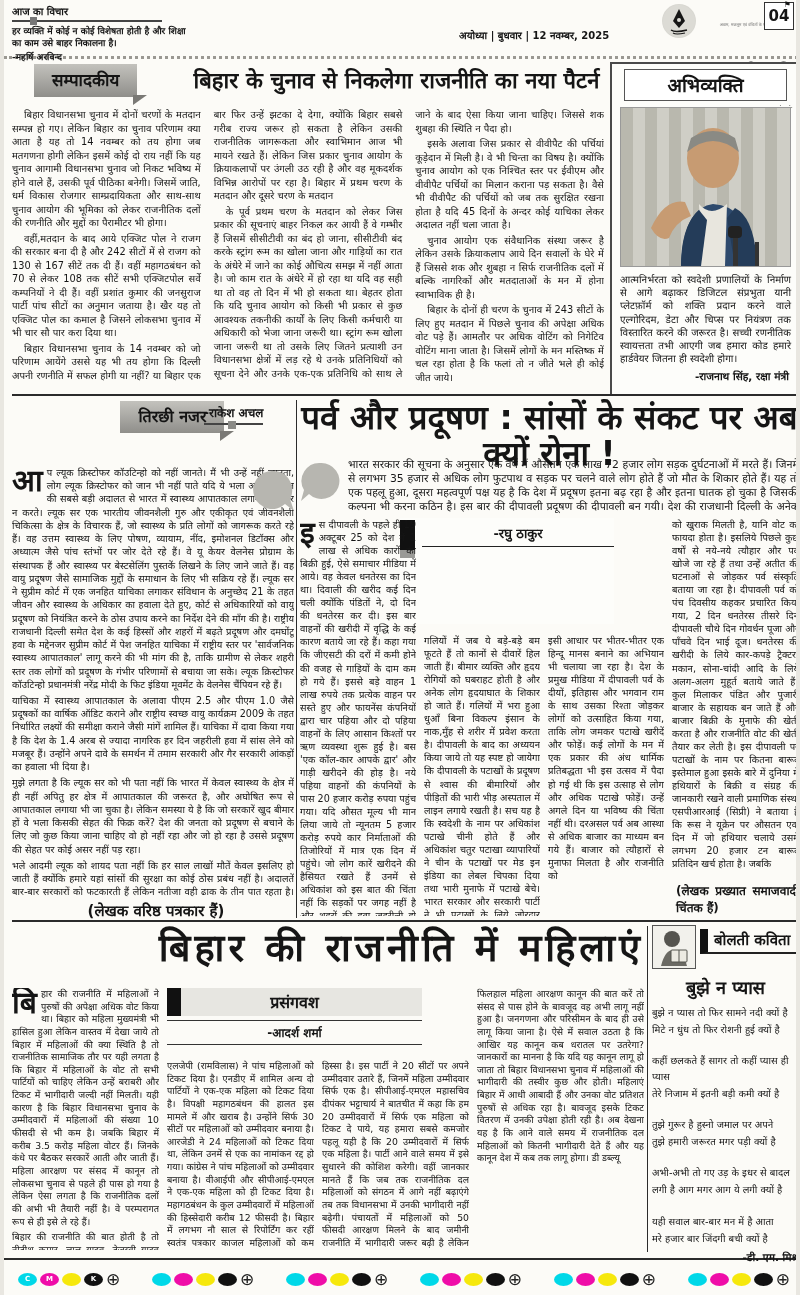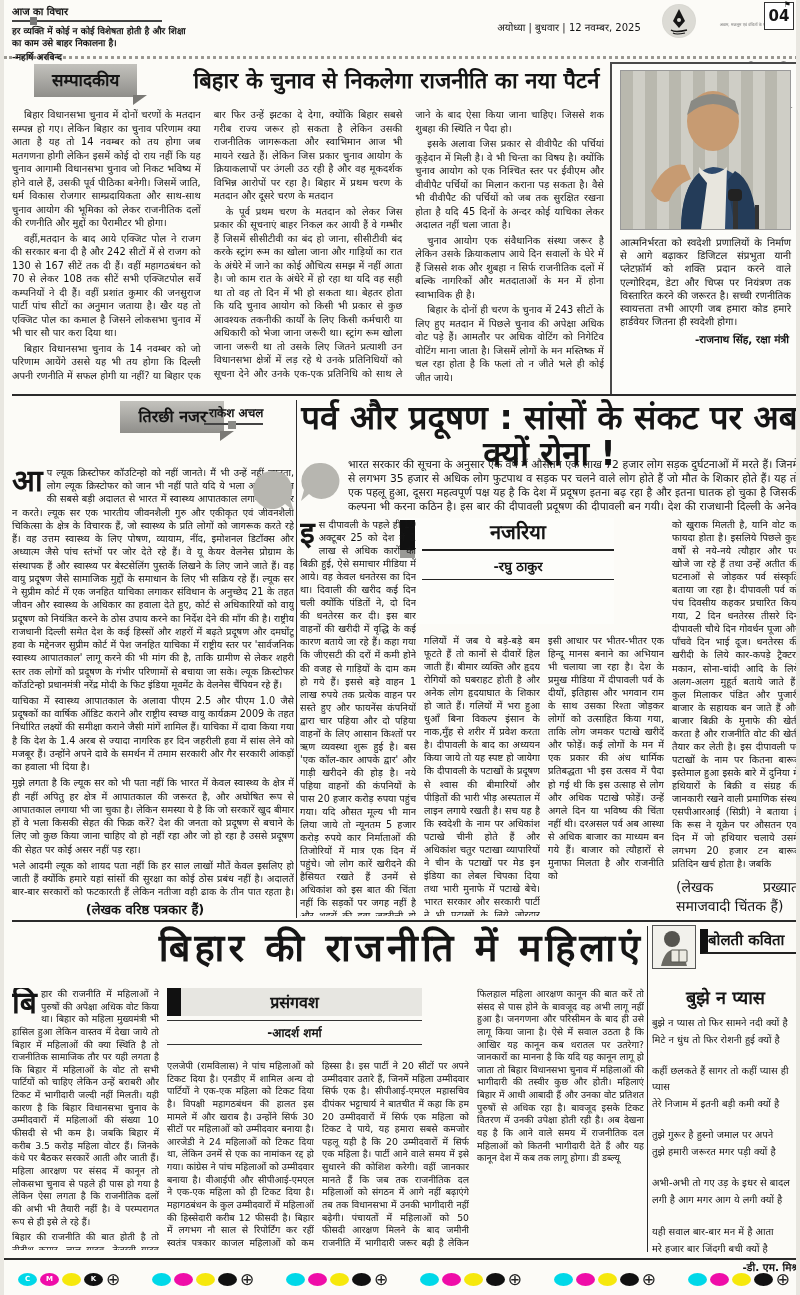--- a/index.html
+++ b/index.html
@@ -13,21 +13,21 @@
   .hdr{position:absolute;left:0;top:0;width:800px;height:56px;border-bottom:3px dotted #9a9892;}
   .aaj{position:absolute;left:8px;top:4px;width:180px;}
   .aaj-label{font-size:10px;font-weight:bold;}
   .pin-line{height:2px;background:#444;margin:2px 0 3px 0;position:relative;width:150px;}
   .pin-line:after{content:"";position:absolute;left:18px;top:-3px;width:7px;height:8px;background:#777;}
   .aaj-quote{font-size:9px;font-weight:bold;line-height:1.35;}
   .aaj-by{font-size:9px;font-weight:bold;margin-top:1px;}
   .masthead{position:absolute;left:260px;top:2px;width:300px;text-align:center;
             font-size:44px;font-weight:bold;letter-spacing:1px;line-height:1;}
   .masthead .g{color:#9a9a9a;}
-  .dateline{position:absolute;left:455px;top:20px;width:220px;font-size:10px;font-weight:normal;text-align:center;}
+  .dateline{position:absolute;left:455px;top:28px;width:220px;font-size:10px;font-weight:bold;text-align:left;}
   .brand{position:absolute;right:10px;top:2px;width:140px;height:52px;}
   .brand-logo{position:absolute;left:8px;top:2px;width:34px;height:34px;border-radius:50%;background:#d9d8d2;}
   .brand-logo svg{position:absolute;left:0;top:0;}
   .brand-tag{position:absolute;left:0px;top:32px;width:100px;font-size:4px;color:#666;text-align:center;}
   .brand-name{position:absolute;left:-8px;top:24px;width:116px;font-size:29px;font-weight:800;text-align:center;line-height:1;}
   .pagebox{position:absolute;right:0;top:0;width:28px;height:26px;border:1.5px solid #333;
            font-size:15px;font-weight:bold;text-align:center;line-height:26px;background:#fff;}
   .pagebox .flag{position:absolute;top:-2px;right:2px;font-size:8px;line-height:1;}
 
   
@@ -54,52 +54,52 @@
 
   
   .tn-label{left:8px;top:400px;font-size:16px;}
   .tn-by{left:200px;top:404px;font-size:12px;font-weight:bold;border-bottom:2px solid #444;padding-bottom:2px;}
   .tn-by:after{content:"";position:absolute;left:40%;bottom:-6px;width:8px;height:8px;background:#8b8b87;}
   .tn-headline{left:8px;top:438px;width:282px;text-align:center;font-size:16.5px;font-weight:bold;}
   .tn-body{left:8px;top:466px;width:282px;height:432px;font-size:9.6px;line-height:1.38;}
   .tn-body p{margin:0 0 3px 0;}
   .dropcap{float:left;font-size:30px;line-height:.95;font-weight:bold;margin:1px 4px 0 0;}
   .bubble-r{position:absolute;right:-2px;top:4px;width:46px;height:42px;}
-  .tn-close{left:0;top:900px;width:282px;text-align:center;font-size:13px;font-weight:bold;}
+  .tn-close{left:11px;top:900px;width:282px;text-align:center;font-size:15px;font-weight:bold;}
 
   
   .pv-headline{left:296px;top:400px;width:499px;text-align:center;font-size:33px;font-weight:900;line-height:1.1;}
   .pv-intro{left:344px;top:458px;width:451px;height:56px;font-size:10.8px;font-weight:500;line-height:1.3;text-align:justify;}
   .pv-bubble{left:296px;top:462px;width:42px;height:40px;}
   .pv-body{left:296px;top:518px;width:499px;height:398px;}
   .pv-col{position:absolute;top:0;height:398px;font-size:9.6px;line-height:1.36;text-align:justify;overflow:hidden;}
   .naz-box{position:absolute;left:100px;top:0;width:214px;height:106px;background:#fdfdfa;}
   .naz-mark{position:absolute;left:0;top:2px;width:15px;height:30px;background:#111;}
   .naz-mark:after{content:"";position:absolute;left:0;top:30px;width:15px;height:8px;background:#9a9a96;}
   .naz-title{margin-left:22px;text-align:center;font-size:20px;font-weight:bold;border-bottom:2px solid #222;padding-bottom:4px;}
   .naz-by{margin-left:22px;text-align:center;font-size:13px;font-weight:bold;margin-top:6px;border-bottom:1.5px solid #222;padding-bottom:4px;}
-  .pv-close{position:absolute;right:0;bottom:0;font-size:14px;font-weight:normal;background:#fcfbf7;padding-left:4px;}
+  .pv-close{position:absolute;right:0;bottom:0;font-size:12px;font-weight:bold;background:#fcfbf7;padding-left:4px;}
 
   
   .mh-headline{left:8px;top:926px;width:632px;text-align:right;font-size:38px;font-weight:700;letter-spacing:4px;line-height:1.2;}
   .mh-body{left:8px;top:988px;width:632px;height:262px;}
   .mh-col{position:absolute;top:0;height:262px;font-size:9.3px;line-height:1.36;text-align:justify;overflow:hidden;}
   .mh-col p{margin:0 0 3px 0;}
   .pr-box{position:absolute;left:155px;top:0;width:255px;height:64px;background:#fcfbf7;}
   .pr-bar{background:#e7e6e1;position:relative;text-align:center;font-size:16px;font-weight:bold;padding:3px 0;}
   .pr-bar:before{content:"";position:absolute;left:0;top:0;width:14px;height:100%;background:#111;}
   .pr-by{text-align:center;font-size:12px;font-weight:bold;margin-top:4px;border-top:1.5px solid #333;border-bottom:1.5px solid #333;padding:3px 0;}
 
   
   .kv{left:648px;top:925px;width:147px;height:326px;}
   .kv-top{display:flex;align-items:flex-start;}
   .kv-pic{width:42px;height:42px;border:1.5px solid #555;background:#f2f1ec;flex:0 0 auto;}
-  .kv-label{flex:1;margin-left:4px;border-left:8px solid #111;padding-left:0;font-size:15px;font-weight:bold;
+  .kv-label{flex:1;margin-left:4px;border-left:8px solid #111;padding-left:6px;font-size:15px;font-weight:bold;
             border-bottom:2px solid #222;padding-bottom:3px;margin-top:4px;}
-  .kv-title{text-align:center;font-size:18px;font-weight:bold;margin-top:16px;}
+  .kv-title{text-align:center;font-size:18px;font-weight:bold;margin-top:6px;}
   .kv-lines{margin-top:6px;font-size:9.8px;font-weight:500;line-height:1.55;}
   .kv-lines div{margin-bottom:2px;}
   .kv-gap{height:12px;}
   .kv-by{text-align:right;font-size:10.5px;font-weight:bold;margin-top:4px;}
 
   
   .marks{position:absolute;left:0;top:1264px;width:800px;height:30px;display:flex;justify-content:space-between;
          align-items:center;padding:0 14px;box-sizing:border-box;}
   .mgrp{display:flex;align-items:center;gap:3px;}
   .dot{width:19px;height:13px;border-radius:50%;font-size:7px;font-weight:bold;color:#fff;
@@ -148,20 +148,21 @@
     <p>बिहार विधानसभा चुनाव के 14 नवम्बर को जो परिणाम आयेंगे उससे यह भी तय होगा कि दिल्ली अपनी रणनीति में सफल होगी या नहीं? या बिहार एक बार फिर उन्हें झटका दे देगा, क्योंकि बिहार सबसे गरीब राज्य जरूर हो सकता है लेकिन उसकी राजनीतिक जागरूकता और स्वाभिमान आज भी मायने रखते हैं। लेकिन जिस प्रकार चुनाव आयोग के क्रियाकलापों पर उंगली उठ रही है और वह मूकदर्शक विभिन्न आरोपों पर रहा है। बिहार में प्रथम चरण के मतदान और दूसरे चरण के मतदान</p>
     <p>के पूर्व प्रथम चरण के मतदान को लेकर जिस प्रकार की सूचनाएं बाहर निकल कर आयी हैं वे गम्भीर हैं जिसमें सीसीटीवी का बंद हो जाना, सीसीटीवी बंद करके स्ट्रांग रूम का खोला जाना और गाड़ियों का रात के अंधेरे में जाने का कोई औचित्य समझ में नहीं आता है। जो काम रात के अंधेरे में हो रहा था यदि वह सही था तो वह तो दिन में भी हो सकता था। बेहतर होता कि यदि चुनाव आयोग को किसी भी प्रकार से कुछ आवश्यक तकनीकी कार्यों के लिए किसी कर्मचारी या अधिकारी को भेजा जाना जरूरी था। स्ट्रांग रूम खोला जाना जरूरी था तो उसके लिए जितने प्रत्याशी उन विधानसभा क्षेत्रों में लड़ रहे थे उनके प्रतिनिधियों को सूचना देने और उनके एक-एक प्रतिनिधि को साथ ले जाने के बाद ऐसा किया जाना चाहिए। जिससे शक शुबहा की स्थिति न पैदा हो।</p>
     <p>इसके अलावा जिस प्रकार से वीवीपैट की पर्चियां कूड़ेदान में मिली है। वे भी चिन्ता का विषय है। क्योंकि चुनाव आयोग को एक निश्चित स्तर पर ईवीएम और वीवीपैट पर्चियों का मिलान कराना पड़ सकता है। वैसे भी वीवीपैट की पर्चियों को जब तक सुरक्षित रखना होता है यदि 45 दिनों के अन्दर कोई याचिका लेकर अदालत नहीं चला जाता है।</p>
     <p>चुनाव आयोग एक संवैधानिक संस्था जरूर है लेकिन उसके क्रियाकलाप आये दिन सवालों के घेरे में हैं जिससे शक और शुबहा न सिर्फ राजनीतिक दलों में बल्कि नागरिकों और मतदाताओं के मन में होना स्वाभाविक ही है।</p>
     <p>बिहार के दोनों ही चरण के चुनाव में 243 सीटों के लिए हुए मतदान में पिछले चुनाव की अपेक्षा अधिक वोट पड़े हैं। आमतौर पर अधिक वोटिंग को निगेटिव वोटिंग माना जाता है। जिसमें लोगों के मन मस्तिष्क में चल रहा होता है कि फलां तो न जीते भले ही कोई जीत जाये।</p>
 
   </div>
 
   
   <div class="abs abx">
+    <div class="abx-label">अभिव्यक्ति</div>
     <div class="abx-dots">⁘⁘</div>
     <div class="abx-photo">
       <svg width="169" height="158" viewBox="0 0 169 158">
         <rect width="169" height="158" fill="#cfcec6"></rect>
         <g fill="#b9b8ae">
             <rect x="0" y="0" width="12" height="158"></rect>
             <rect x="24" y="0" width="12" height="158"></rect>
             <rect x="48" y="0" width="12" height="158"></rect>
             <rect x="72" y="0" width="12" height="158"></rect>
             <rect x="96" y="0" width="12" height="158"></rect>
@@ -211,21 +212,20 @@
   <div class="abs pv-headline">पर्व और प्रदूषण : सांसों के संकट पर अब क्यों रोना !</div>
   <div class="abs pv-bubble">
     <svg width="42" height="40" viewBox="0 0 42 40">
         <path d="M21 1 a18 18 0 1 1 -12 31 l-8 7 l3 -11 a18 18 0 0 1 17 -27 z" fill="#b7b6b0"></path>
       </svg>
   </div>
   <div class="abs pv-intro clip">भारत सरकार की सूचना के अनुसार एक वर्ष में औसतन एक लाख 72 हजार लोग सड़क दुर्घटनाओं में मरते हैं। जिनमें से लगभग 35 हजार से अधिक लोग फुटपाथ व सड़क पर चलने वाले लोग होते हैं जो मौत के शिकार होते हैं। यह तो एक पहलू हुआ, दूसरा महत्वपूर्ण पक्ष यह है कि देश में प्रदूषण इतना बढ़ रहा है और इतना घातक हो चुका है जिसकी कल्पना भी करना कठिन है। इस बार की दीपावली प्रदूषण की दीपावली बन गयी। देश की राजधानी दिल्ली के अनेक इलाकों में प्रदूषण का स्तर 400 ए.क्यूआई के पार पहुँच गया था, जो व्यक्ति के स्वास्थ्य के लिए घातक है। पिछले 2 वर्षों से भारत के सर्वोच्च न्यायालय ने राजधानी में पटाखों पर प्रतिबंध लगाया था।</div>
   <div class="abs pv-body">
     <div class="naz-box">
       <div class="naz-mark"></div>
-      <div class="naz-title">नजरिया</div>
       <div class="naz-by">-रघु ठाकुर</div>
     </div>
     <div class="pv-col" style="left:0;width:116px;">
       <span class="dropcap">इ</span><span>स दीपावली के पहले ही 19 अक्टूबर 25 को देश में 1 लाख से अधिक कारों की बिक्री हुई, ऐसे समाचार मीडिया में आये। वह केवल धनतेरस का दिन था। दिवाली की खरीद कई दिन चली क्योंकि पंडितों ने, दो दिन की धनतेरस कर दी। इस बार वाहनों की खरीदी में वृद्धि के कई कारण बताये जा रहे हैं। कहा गया कि जीएसटी की दरों में कमी होने की वजह से गाड़ियों के दाम कम हो गये हैं। इससे बड़े वाहन 1 लाख रुपये तक प्रत्येक वाहन पर सस्ते हुए और फायनेंस कंपनियों द्वारा चार पहिया और दो पहिया वाहनों के लिए आसान किश्तों पर ऋण व्यवस्था शुरू हुई है। बस 'एक कॉल-कार आपके द्वार' और गाड़ी खरीदने की होड़ है। नये पहिया वाहनों की कंपनियों के पास 20 हजार करोड़ रुपया पहुंच गया। यदि औसत मूल्य भी मान लिया जाये तो न्यूनतम 5 हजार करोड़ रुपये कार निर्माताओं की तिजोरियों में मात्र एक दिन में पहुंचे। जो लोग कारें खरीदने की हैसियत रखते हैं उनमें से अधिकांश को इस बात की चिंता नहीं कि सड़कों पर जगह नहीं है और शहरों की हवा जहरीली हो चुकी है। नई कारों की गति बहुत तेज होती है और वे पैदल चलने वालों के लिए खतरा बन जाती हैं।</span>
     </div>
     <div class="pv-col" style="left:124px;top:116px;width:116px;height:282px;">गलियों में जब ये बड़े-बड़े बम फूटते हैं तो कानों से दीवारें हिल जाती हैं। बीमार व्यक्ति और हृदय रोगियों को घबराहट होती है और अनेक लोग हृदयाघात के शिकार हो जाते हैं। गलियों में भरा हुआ धुआँ बिना विकल्प इंसान के नाक,मुँह से शरीर में प्रवेश करता है। दीपावली के बाद का अध्ययन किया जाये तो यह स्पष्ट हो जायेगा कि दीपावली के पटाखों के प्रदूषण से श्वास की बीमारियों और पीड़ितों की भारी भीड़ अस्पताल में लाइन लगाये रखती है। सच यह है कि स्वदेशी के नाम पर अधिकांश पटाखे चीनी होते हैं और अधिकांश चतुर पटाखा व्यापारियों ने चीन के पटाखों पर मेड इन इंडिया का लेबल चिपका दिया तथा भारी मुनाफे में पटाखे बेचे। भारत सरकार और सरकारी पार्टी ने भी पटाखों के लिये जोरदार अभियान चलाया और यहाँ तक कहा गया कि सर्वोच्च न्यायालय के द्वारा पटाखों पर लगाई गई रोक सनातन के खिलाफ थी।</div>
     <div class="pv-col" style="left:248px;top:116px;width:116px;height:282px;">इसी आधार पर भीतर-भीतर एक हिन्दू मानस बनाने का अभियान भी चलाया जा रहा है। देश के प्रमुख मीडिया में दीपावली पर्व के दीयों, इतिहास और भगवान राम के साथ उसका रिश्ता जोड़कर लोगों को उत्साहित किया गया, ताकि लोग जमकर पटाखे खरीदें और फोड़ें। कई लोगों के मन में एक प्रकार की अंध धार्मिक प्रतिबद्धता भी इस उत्सव में पैदा हो गई थी कि इस उत्साह से लोग और अधिक पटाखे फोड़ें। उन्हें अगले दिन या भविष्य की चिंता नहीं थी। दरअसल पर्व अब आस्था से अधिक बाजार का माध्यम बन गये हैं। बाजार को त्यौहारों से मुनाफा मिलता है और राजनीति को</div>
     <div class="pv-col" style="left:372px;width:127px;">
       <span>को खुराक मिलती है, यानि वोट का फायदा होता है। इसलिये पिछले कुछ वर्षों से नये-नये त्यौहार और पर्व खोजे जा रहे हैं तथा उन्हें अतीत की घटनाओं से जोड़कर पर्व संस्कृति बताया जा रहा है। दीपावली पर्व को पंच दिवसीय कहकर प्रचारित किया गया, 2 दिन धनतेरस तीसरे दिन दीपावली चौथे दिन गोवर्धन पूजा और पाँचवे दिन भाई दूज। धनतेरस की खरीदी के लिये कार-कपड़े ट्रैक्टर, मकान, सोना-चांदी आदि के लिये अलग-अलग मुहूर्त बताये जाते हैं। कुल मिलाकर पंडित और पुजारी बाजार के सहायक बन जाते हैं और बाजार बिक्री के मुनाफे की खेती करता है और राजनीति वोट की खेती तैयार कर लेती है। इस दीपावली पर पटाखों के नाम पर कितना बारूद इस्तेमाल हुआ इसके बारे में दुनिया में हथियारों के बिक्री व संग्रह की जानकारी रखने वाली प्रमाणिक संस्था एसपीआरआई (सिप्री) ने बताया है कि रूस ने यूक्रेन पर औसतन एक दिन में जो हथियार चलाये उसमें लगभग 20 हजार टन बारूद प्रतिदिन खर्च होता है। जबकि</span>
       <span class="pv-close">(लेखक प्रख्यात समाजवादी चिंतक हैं)</span>

